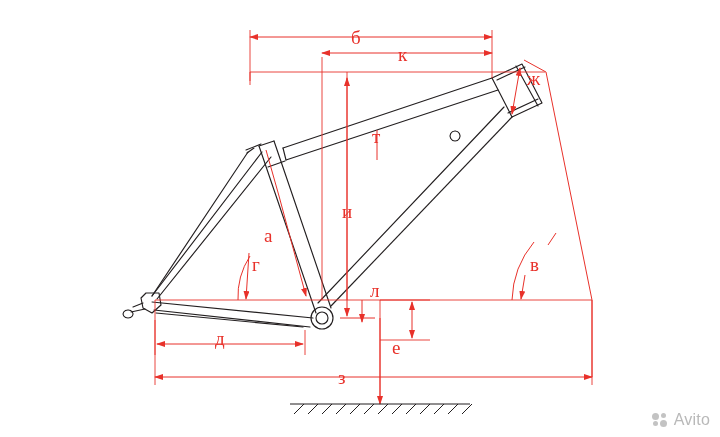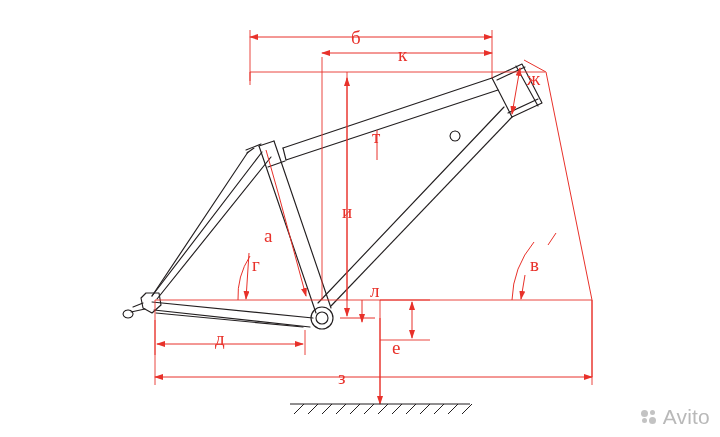--- a/index.html
+++ b/index.html
@@ -23,21 +23,21 @@
     top: 0;
   }
   .wm {
     position: absolute;
     right: 10px;
     bottom: 8px;
     display: flex;
     align-items: center;
     gap: 5px;
     color: #b9b9b9;
-    font-size: 21px;
+    font-size: 16px;
     font-family: "Liberation Sans", sans-serif;
     letter-spacing: 0.2px;
     user-select: none;
   }
   .wm .wm-mark {
     width: 17px;
     height: 17px;
     position: relative;
     display: inline-block;
   }

